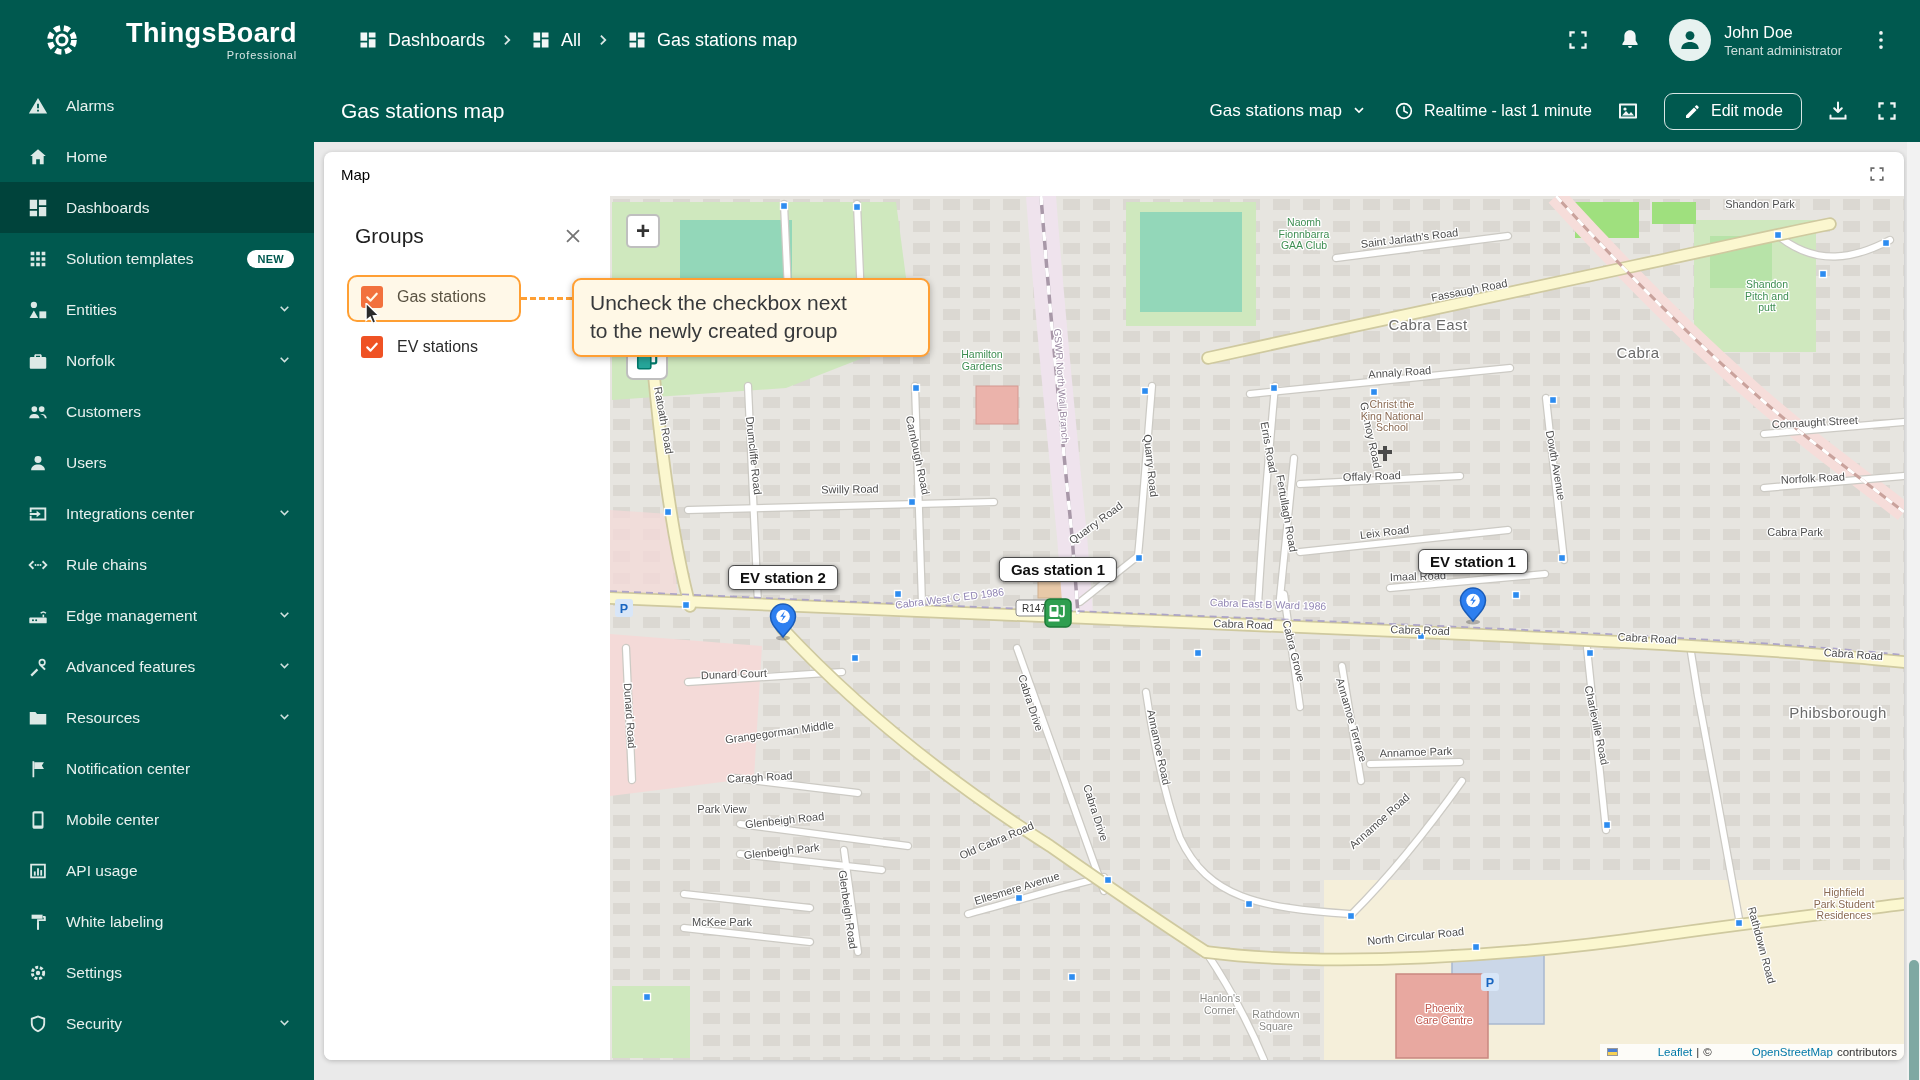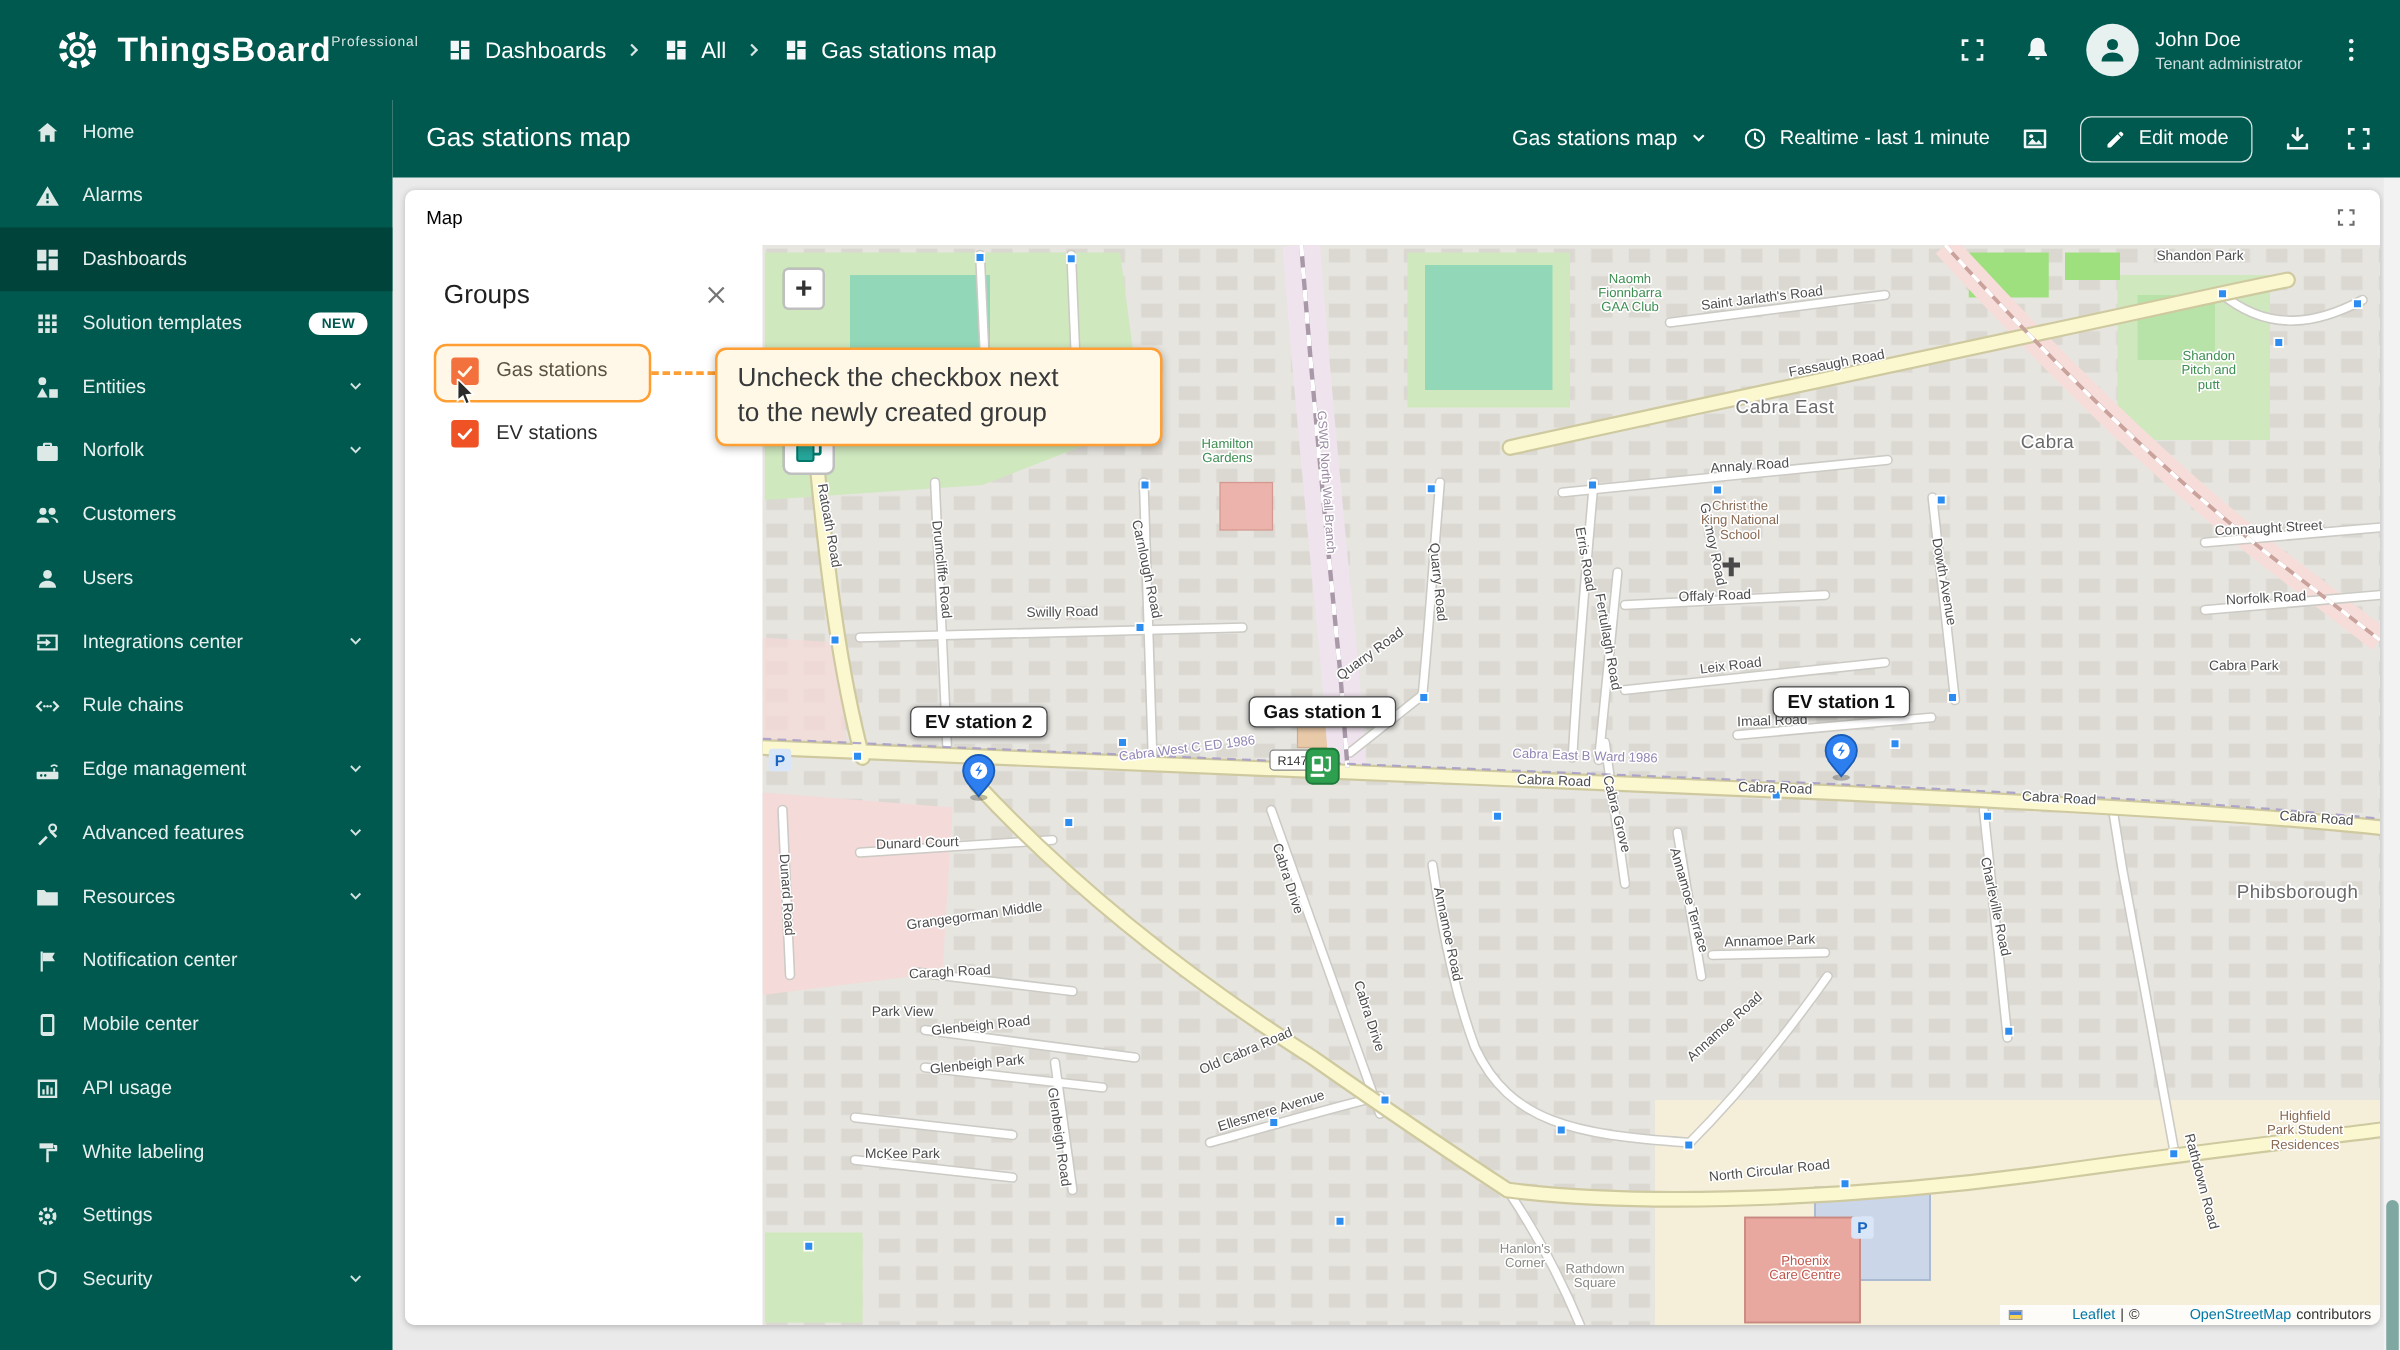--- a/index.html
+++ b/index.html
@@ -4,21 +4,21 @@
 <style>
   * { margin:0; padding:0; box-sizing:border-box; }
   html,body { width:1920px; height:1080px; overflow:hidden; }
   body { font-family:"Liberation Sans",sans-serif; background:#EAEAEA; position:relative; color:#222; }
   svg { display:block; }
 
   
   .header { position:absolute; left:0; top:0; width:1920px; height:80px; background:#00594F; display:flex; align-items:center; color:#fff; z-index:20; }
   .logo { width:314px; display:flex; align-items:center; gap:12px; padding-left:42px; cursor:pointer; }
   .logo-icon { color:#fff; }
-  .logo-texts { display:flex; flex-direction:row; }
+  .logo-texts { display:flex; flex-direction:column;margin-left:32px; }
   .logo-title { font-size:27px; font-weight:bold; letter-spacing:.4px; line-height:1.05; }
   .logo-sub { font-size:11px; opacity:.85; text-align:right; letter-spacing:.8px; margin-top:2px; }
   .breadcrumb { display:flex; align-items:center; gap:12px; font-size:18px; margin-left:44px; }
   .crumb { display:flex; align-items:center; gap:10px; cursor:pointer; }
   .crumb .ic { opacity:.95; }
   .crumb-sep { opacity:.85; display:flex; }
   .header-right { margin-left:auto; display:flex; align-items:center; gap:26px; padding-right:26px; }
   .hbtn { cursor:pointer; opacity:.95; display:flex; }
   .user-block { display:flex; align-items:center; gap:13px; cursor:pointer; }
   .avatar { width:42px; height:42px; border-radius:50%; background:#E7F2F0; color:#00594F; display:flex; align-items:center; justify-content:center; }
@@ -174,32 +174,32 @@
           <circle cx="12" cy="18.5" r="1.7"></circle>
         </svg>
       </span>
   </div>
 </div>
 
 <div class="sidebar" id="sidebar-list">
     <div class="nav-item">
        <span class="nav-icon">
         <svg width="22" height="22" viewBox="0 0 24 24" fill="currentColor">
+          <path fill-rule="evenodd" d="M12 3.2 L22 20.3 H2 Z M11 9.5 h2 v5 h-2 Z M11 16 h2 v2 h-2 Z"></path>
+        </svg>
+      </span>
+       <span class="nav-label">Alarms</span>
+     </div>
+    <div class="nav-item">
+       <span class="nav-icon">
+        <svg width="22" height="22" viewBox="0 0 24 24" fill="currentColor">
           <path d="M12 3.6 L3.5 10.8 H5.8 V20 H10 V14.4 H14 V20 H18.2 V10.8 H20.5 Z"></path>
         </svg>
       </span>
        <span class="nav-label">Home</span>
-     </div>
-    <div class="nav-item">
-       <span class="nav-icon">
-        <svg width="22" height="22" viewBox="0 0 24 24" fill="currentColor">
-          <path fill-rule="evenodd" d="M12 3.2 L22 20.3 H2 Z M11 9.5 h2 v5 h-2 Z M11 16 h2 v2 h-2 Z"></path>
-        </svg>
-      </span>
-       <span class="nav-label">Alarms</span>
      </div>
     <div class="nav-item active">
        <span class="nav-icon">
         <svg width="22" height="22" viewBox="0 0 24 24" fill="currentColor">
           <path d="M3 3 h8 v10 H3 Z M13 3 h8 v6 h-8 Z M13 11 h8 v10 h-8 Z M3 15 h8 v6 H3 Z"></path>
         </svg>
       </span>
        <span class="nav-label">Dashboards</span>
      </div>
     <div class="nav-item">

